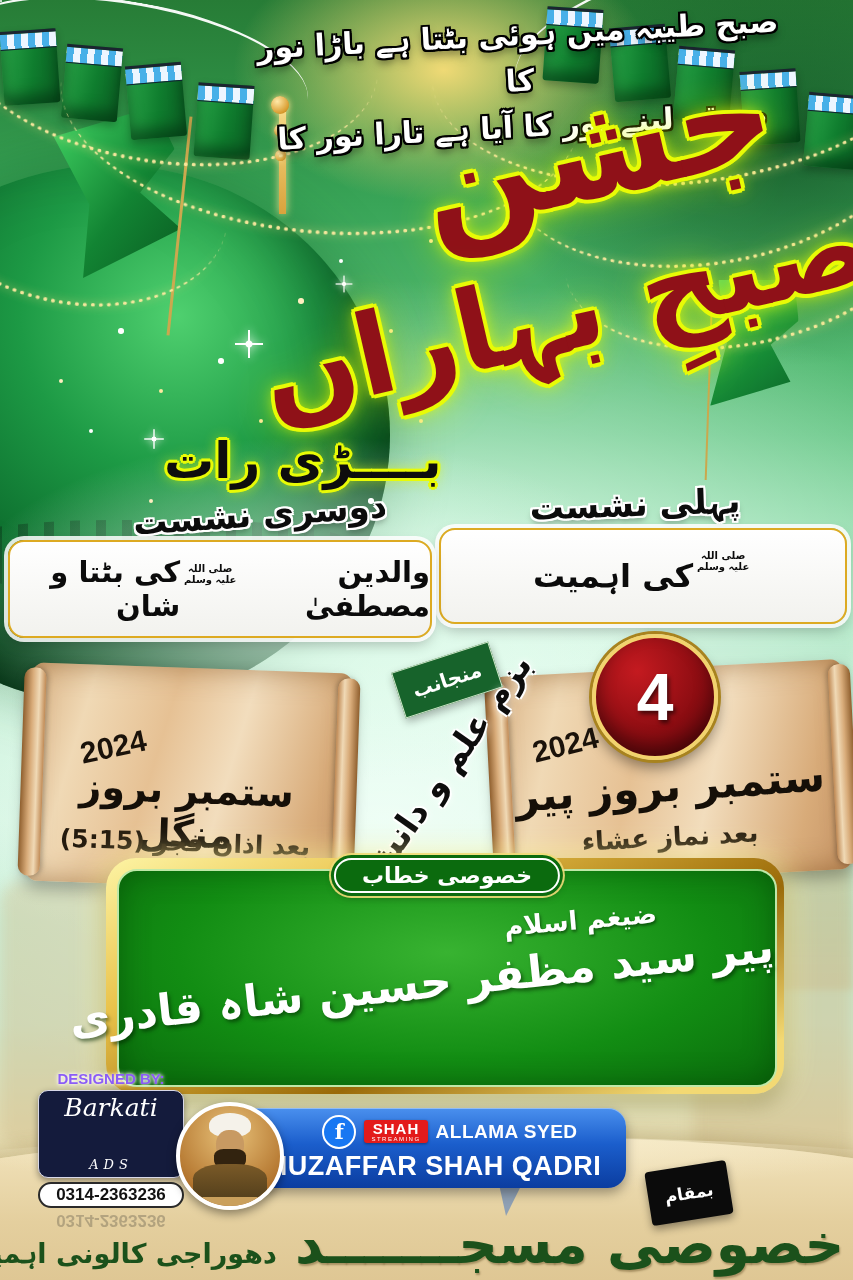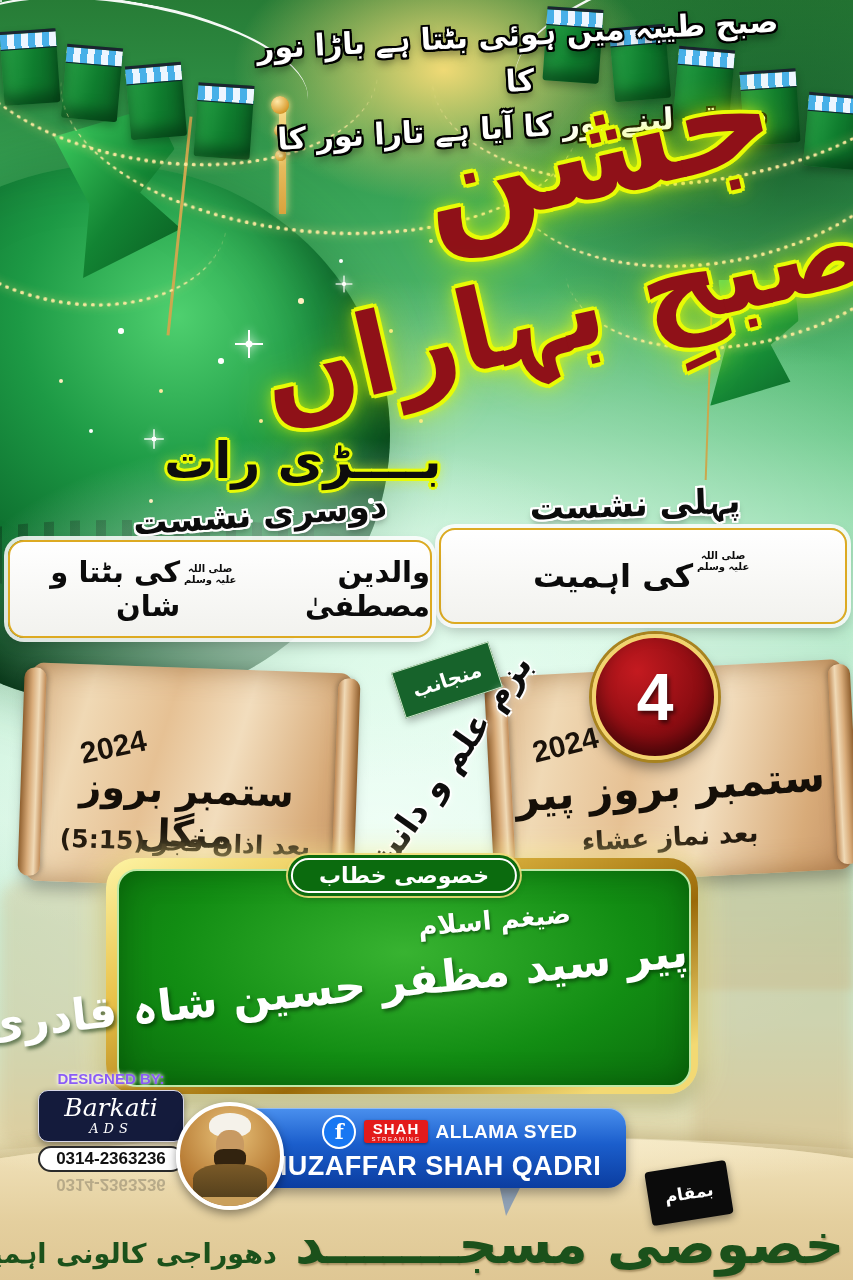--- a/index.html
+++ b/index.html
@@ -138,21 +138,21 @@
   .t2-line{left:50px;top:828px;width:270px;font-size:25px;transform:rotate(2deg);}
   
   .org-badge{position:absolute;left:396px;top:656px;width:100px;height:46px;z-index:5;
     background:#17632b;border:1px solid #cfe7c8;transform:rotate(-18deg);
     display:flex;align-items:center;justify-content:center;color:#fff;font-size:20px;font-weight:700;
     box-shadow:0 4px 8px rgba(0,0,0,.3);}
   .org-name{position:absolute;left:296px;top:748px;width:300px;z-index:5;transform:rotate(-55deg);
     font-size:34px;font-weight:700;color:#0d0d0d;text-align:center;
     text-shadow:2px 0 0 #fff,-2px 0 0 #fff,0 2px 0 #fff,0 -2px 0 #fff,0 0 10px #fff;}
   
-  .banner{position:absolute;left:106px;top:858px;width:592px;height:236px;z-index:5;border-radius:30px;
+  .banner{position:absolute;left:106px;top:858px;width:678px;height:236px;z-index:5;border-radius:30px;
     background:linear-gradient(155deg,#fdf4a4,#e9c24a 28%,#9a6a08 62%,#f3d973 90%);
     padding:11px;box-sizing:border-box;
     box-shadow:0 0 34px rgba(255,242,150,.85),0 10px 20px rgba(0,0,0,.3);}
   .banner-inner{position:relative;width:100%;height:100%;border-radius:20px;
     background:radial-gradient(ellipse at 50% 38%,#38b331,#128d13 58%,#0a6b0c);
     border:2px solid #bfe8a8;box-shadow:inset 0 0 30px rgba(0,60,0,.45);}
   .pill{position:absolute;top:-13px;left:50%;transform:translateX(-50%);z-index:6;
     background:#0b6b0e;border:2px solid #fff;border-radius:24px;padding:3px 26px;
     color:#fff;font-size:22px;font-weight:700;white-space:nowrap;
     box-shadow:0 0 0 3px #0b6b0e,0 0 0 5px rgba(240,220,120,.9),0 4px 8px rgba(0,0,0,.35);}
@@ -161,21 +161,21 @@
   .spk-name{position:absolute;top:84px;left:0;right:0;text-align:center;color:#fff;
     font-size:44px;font-weight:700;transform:rotate(-6deg);white-space:nowrap;
     text-shadow:2px 3px 4px rgba(0,40,0,.55);}
   
   .designer{position:absolute;left:38px;top:1070px;width:146px;z-index:6;text-align:center;
     font-family:"Liberation Sans",sans-serif;}
   .des-heading{font-size:15px;font-weight:bold;color:#8b5cf6;text-shadow:0 0 3px #fff,0 0 5px #fff;}
   .des-box{margin-top:3px;background:#141b3c;border-radius:10px;border:1px solid #d8d8e8;
     padding:3px 4px 5px;box-shadow:0 3px 7px rgba(0,0,0,.4);}
   .des-name{font-family:"DejaVu Serif",serif;font-style:italic;color:#fff;font-size:25px;line-height:27px;}
-  .des-sub{font-family:"DejaVu Serif",serif;font-style:italic;color:#fff;font-size:13px;letter-spacing:5px;}
+  .des-sub{font-family:"DejaVu Serif",serif;font-style:italic;color:#fff;font-size:13px;letter-spacing:5px;margin-top:36px;}
   .des-phone{margin-top:4px;background:#fff;border-radius:13px;border:2px solid #2a2a2a;
     font-size:17px;font-weight:bold;color:#111;padding:1px 0;}
   .des-refl{margin-top:2px;transform:scaleY(-1);opacity:.25;font-size:17px;font-weight:bold;color:#222;}
   
   .photo{position:absolute;left:176px;top:1102px;width:100px;height:100px;z-index:7;border-radius:50%;
     border:4px solid #fff;overflow:hidden;box-shadow:0 4px 10px rgba(0,0,0,.4);
     background:radial-gradient(circle at 50% 28%,#e8c27a,#b4762f 70%,#7d4a14);}
   .turban{position:absolute;left:50%;top:7px;transform:translateX(-50%);width:42px;height:24px;
     background:#f5f2ea;border-radius:50% 50% 40% 40%;}
   .face{position:absolute;left:50%;top:24px;transform:translateX(-50%);width:28px;height:30px;

